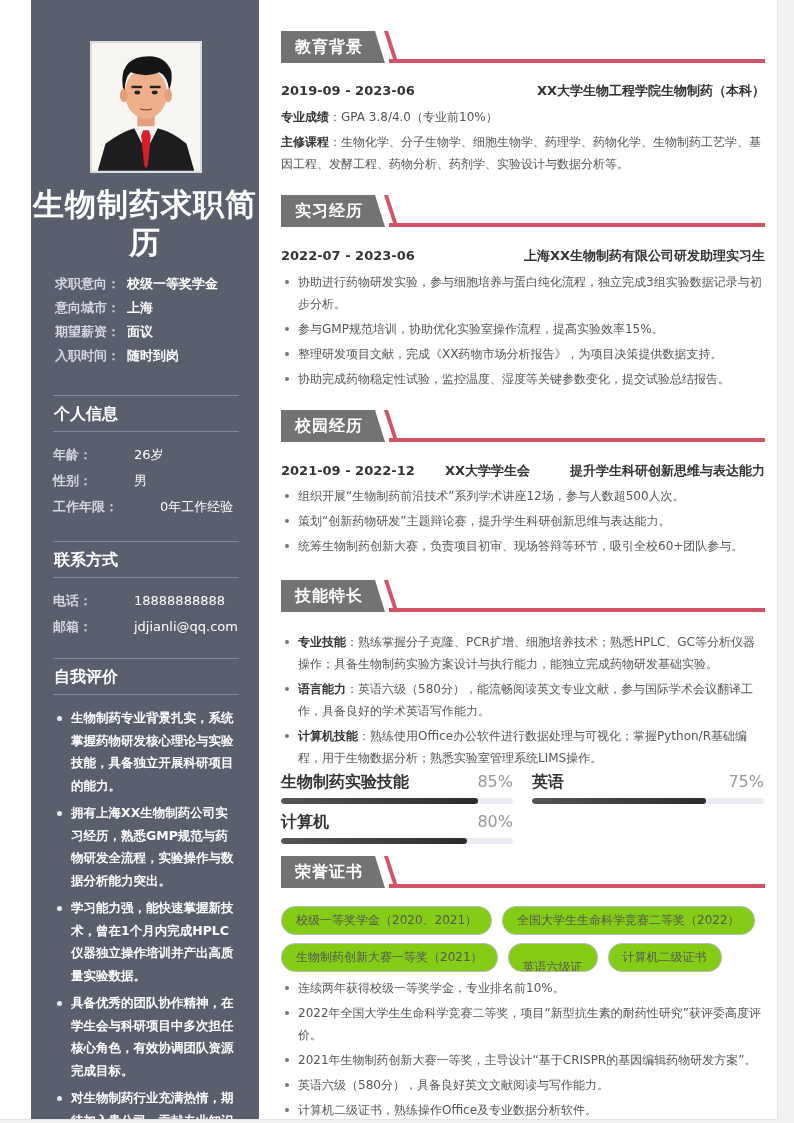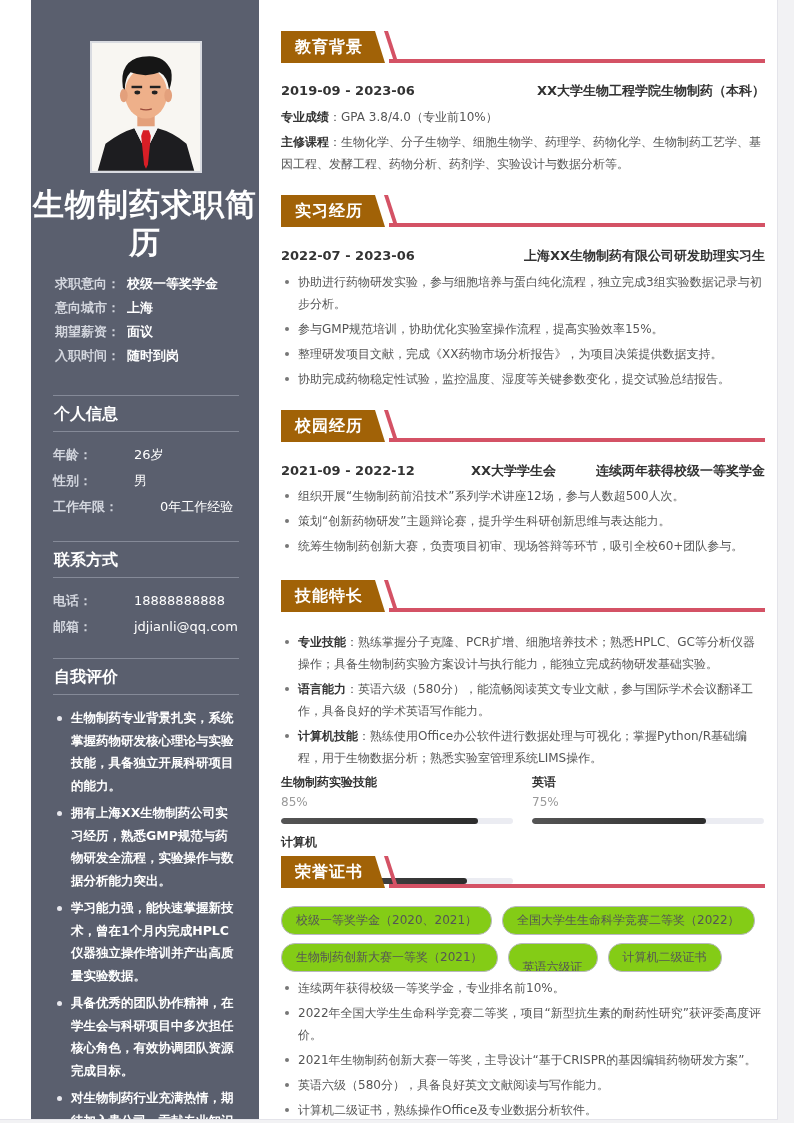--- a/index.html
+++ b/index.html
@@ -23,36 +23,36 @@
   .side-body .kv .k { width: auto; margin-right: 14px; }
   .side-body .kv .v { font-weight: normal; margin-left: 28px; }
   .eval-list { list-style: none; padding: 12px 0 0 2px; }
   .eval-list li { position: relative; padding-left: 16px; font-size: 12.5px; font-weight: bold; line-height: 22.5px; color: #fff; margin-bottom: 5px; }
   .eval-list li::before { content: ""; position: absolute; left: 2px; top: 9px; width: 5px; height: 5px; border-radius: 50%; background: #e8e8ee; }
 
   
   .main { position: absolute; left: 281px; top: 0; width: 484px; }
   .sec { position: absolute; left: 0; width: 484px; }
   .sec-head { position: relative; height: 32px; }
-  .sec-head .tab { position: absolute; left: 0; top: 0; height: 32px; width: 104px; background: #a16207; clip-path: polygon(0 0, 94px 0, 104px 32px, 0 32px); }
+  .sec-head .tab { position: absolute; left: 0; top: 0; height: 32px; width: 104px; background: #737373; clip-path: polygon(0 0, 94px 0, 104px 32px, 0 32px); }
   .sec-head .tab span { position: absolute; left: 14px; top: 0; line-height: 32px; font-size: 16px; font-weight: bold; color: #fff; letter-spacing: 1px; }
   .sec-head .slash { position: absolute; left: 103px; top: 0; width: 4px; height: 32px; background: #d45265; transform: skewX(18deg); transform-origin: top left; }
   .sec-head .line { position: absolute; left: 108px; right: 0; top: 28px; height: 4px; background: #d45265; }
 
   .row3 { display: flex; justify-content: space-between; font-size: 13px; font-weight: bold; color: #333; line-height: 20px; }
   .row3 .c2 { text-align: right; flex: 1; }
   .line-text { font-size: 12px; line-height: 22px; color: #555; }
   .line-text b { color: #333; font-weight: bold; }
   .blist { list-style: none; }
   .blist li { position: relative; padding-left: 17px; font-size: 12px; line-height: 22px; color: #555; margin-bottom: 3px; }
   .blist li::before { content: ""; position: absolute; left: 4px; top: 9px; width: 4px; height: 4px; border-radius: 50%; background: #777; }
   .blist li b { color: #333; font-weight: bold; }
 
   .bars { display: grid; grid-template-columns: 232px 232px; column-gap: 19px; row-gap: 8px; margin-top: 10px; }
-  .bar-item .bar-top { display: flex; justify-content: space-between; font-size: 12px; line-height: 20px; flex-direction: column; }
+  .bar-item .bar-top { display: flex; justify-content: space-between; font-size: 16px; line-height: 20px; }
   .bar-item .bar-label { font-weight: bold; color: #333; }
   .bar-item .bar-pct { color: #999; }
   .bar-track { margin-top: 6px; height: 6px; border-radius: 3px; background: #ebecf2; position: relative; overflow: hidden; }
   .bar-fill { position: absolute; left: 0; top: 0; height: 6px; border-radius: 3px; background: linear-gradient(90deg, #555 0%, #2c2c2c 100%); }
 
   .chips { display: flex; flex-wrap: wrap; gap: 8px 10px; margin-top: 18px; }
   .chip { border: 1px solid #b8b8c0; border-radius: 14px; height: 29px; padding: 0 14px; font-size: 12px; line-height: 27px; color: #555; background: #84cc16; white-space: nowrap; }
   .chip.wrap { width: 90px; white-space: normal; line-height: 14px; padding-top: 16px; overflow: hidden; text-align: left; padding-left: 14px; }
 </style>
 </head>
@@ -203,21 +203,21 @@
       <div class="sec-head">
         <div class="tab">
             <span>校园经历</span>
           </div>
         <div class="slash"></div>
         <div class="line"></div>
       </div>
       <div class="row3" style="margin-top:19px;">
         <span>2021-09 - 2022-12</span>
         <span class="c2" style="padding-right:40px;">XX大学学生会</span>
-        <span>连续两年获得校级一等奖学金</span>
+        <span>提升学生科研创新思维与表达能力</span>
       </div>
       <ul class="blist" style="margin-top:4px;">
         <li>组织开展“生物制药前沿技术”系列学术讲座12场，参与人数超500人次。</li>
         <li>策划“创新药物研发”主题辩论赛，提升学生科研创新思维与表达能力。</li>
         <li>统筹生物制药创新大赛，负责项目初审、现场答辩等环节，吸引全校60+团队参与。</li>
       </ul>
     </section>
 
     <section class="sec" style="top:580px;">
       <div class="sec-head">

